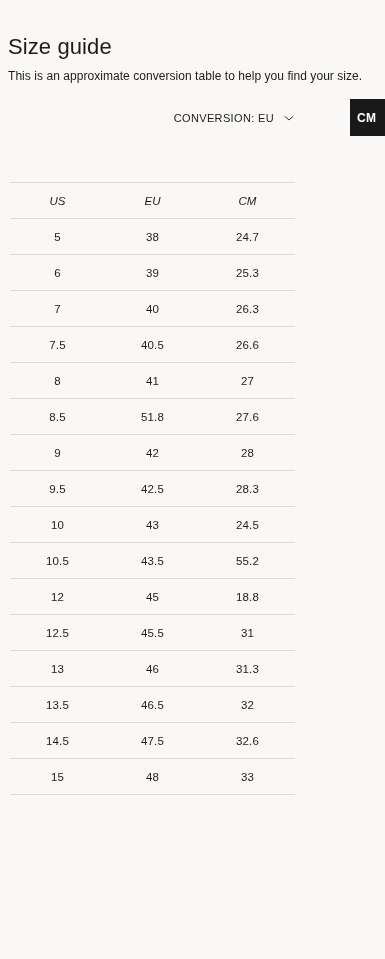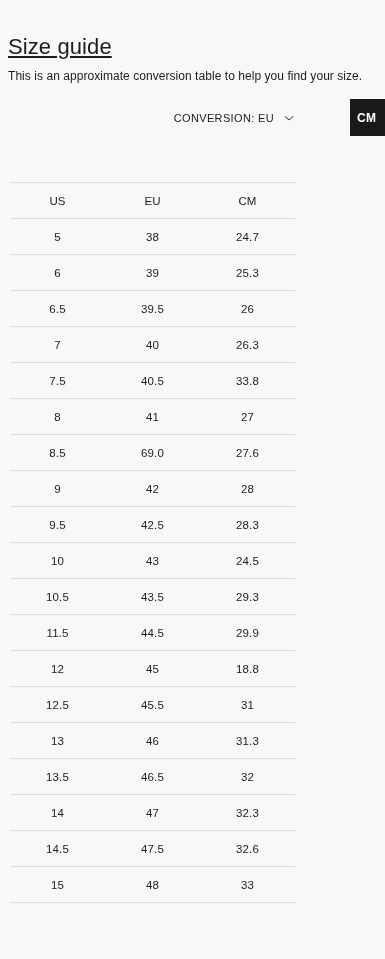--- a/index.html
+++ b/index.html
@@ -26,21 +26,20 @@
   
   .page-title {
     position: absolute;
     left: 8px;
     top: 18px;
     font-size: 22px;
     font-weight: 300;
     letter-spacing: 0.1px;
     color: #1c1c1c;
     line-height: 28px;
-    text-decoration: underline;
   }
 
   .page-subtitle {
     position: absolute;
     left: 8px;
     top: 56px;
     font-size: 12px;
     font-weight: 400;
     letter-spacing: 0.05px;
     color: #1c1c1c;
@@ -135,20 +134,21 @@
     vertical-align: middle;
     border-top: 1px solid #dddcd8;
     font-size: 11.5px;
     font-weight: 400;
     color: #1c1c1c;
     letter-spacing: 0.1px;
   }
 
   table.size-table th {
     font-weight: 400;
+    font-style: italic;
   }
 
   table.size-table tbody tr:last-child td {
     border-bottom: 1px solid #dddcd8;
   }
 </style>
 </head>
 <body>
 
 <div class="page">
@@ -191,68 +191,58 @@
             <td>5</td>
             <td>38</td>
             <td>24.7</td>
           </tr>
           <tr>
             <td>6</td>
             <td>39</td>
             <td>25.3</td>
           </tr>
           <tr>
-            <td>6.5</td>
-            <td>39.5</td>
-            <td>26</td>
-          </tr>
-          <tr>
             <td>7</td>
             <td>40</td>
             <td>26.3</td>
           </tr>
           <tr>
             <td>7.5</td>
             <td>40.5</td>
-            <td>33.8</td>
+            <td>26.6</td>
           </tr>
           <tr>
             <td>8</td>
             <td>41</td>
             <td>27</td>
           </tr>
           <tr>
             <td>8.5</td>
-            <td>69.0</td>
+            <td>51.8</td>
             <td>27.6</td>
           </tr>
           <tr>
             <td>9</td>
             <td>42</td>
             <td>28</td>
           </tr>
           <tr>
             <td>9.5</td>
             <td>42.5</td>
             <td>28.3</td>
           </tr>
           <tr>
             <td>10</td>
             <td>43</td>
             <td>24.5</td>
           </tr>
           <tr>
             <td>10.5</td>
             <td>43.5</td>
-            <td>29.3</td>
-          </tr>
-          <tr>
-            <td>11.5</td>
-            <td>44.5</td>
-            <td>29.9</td>
+            <td>55.2</td>
           </tr>
           <tr>
             <td>12</td>
             <td>45</td>
             <td>18.8</td>
           </tr>
           <tr>
             <td>12.5</td>
             <td>45.5</td>
             <td>31</td>
@@ -261,25 +251,20 @@
             <td>13</td>
             <td>46</td>
             <td>31.3</td>
           </tr>
           <tr>
             <td>13.5</td>
             <td>46.5</td>
             <td>32</td>
           </tr>
           <tr>
-            <td>14</td>
-            <td>47</td>
-            <td>32.3</td>
-          </tr>
-          <tr>
             <td>14.5</td>
             <td>47.5</td>
             <td>32.6</td>
           </tr>
           <tr>
             <td>15</td>
             <td>48</td>
             <td>33</td>
           </tr>
         </tbody>

